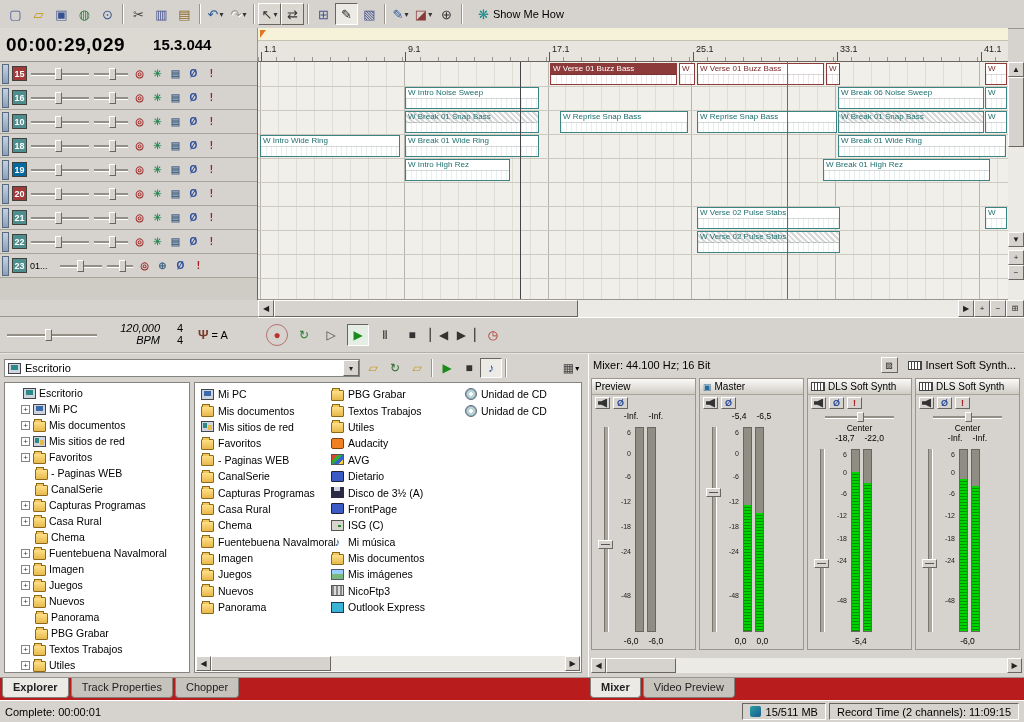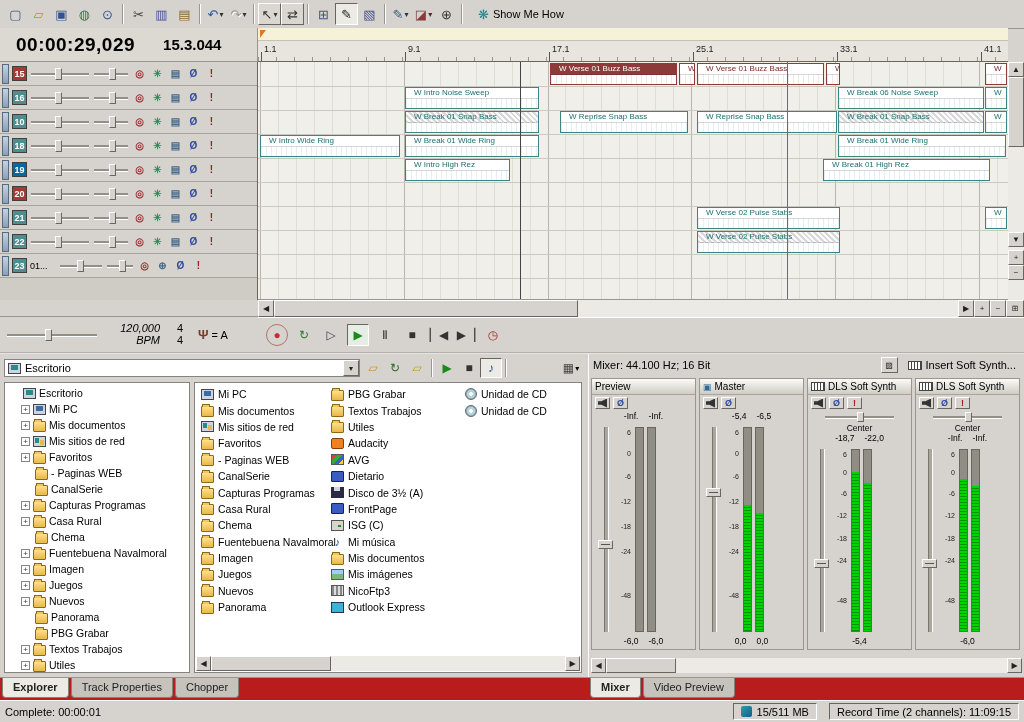--- a/index.html
+++ b/index.html
@@ -15,21 +15,21 @@
   .tbtn.framed{border-color:#fff #6a665f #6a665f #fff;background:#dad7d0;}
   .tbtn.pressed{border-color:#6a665f #fff #fff #6a665f;background:#eceae4;}
   .tbtn.disabled .glyph{color:#9a968f !important;text-shadow:1px 1px 0 #fff;}
   .tbtn .dd{font-size:8px;margin-left:1px;color:#333;}
   .tsep{width:0;height:20px;border-left:1px solid #9a968f;border-right:1px solid #fff;margin:0 3px;}
   .smh{display:flex;align-items:center;gap:4px;margin-left:6px;padding:2px 6px;}
   .smh-icon{color:#1a8a8a;font-size:13px;}
   
   .time-panel{position:absolute;top:28px;left:0;width:258px;height:34px;background:#dcd9d2;
               display:flex;align-items:center;border-bottom:1px solid #9a968f;border-right:1px solid #9a968f;box-sizing:border-box;}
-  .time-main{font-size:19px;font-weight:bold;margin-left:16px;letter-spacing:.5px;}
+  .time-main{font-size:19px;font-weight:bold;margin-left:6px;letter-spacing:.5px;}
   .time-pos{font-size:15px;font-weight:bold;margin-left:28px;}
   
   .marker-bar{position:absolute;top:28px;left:258px;width:750px;height:13px;background:#f6f2da;border-bottom:1px solid #c6c2b2;box-sizing:border-box;}
   .marker-flag{position:absolute;left:2px;top:2px;width:0;height:0;border-left:6px solid #e07820;border-right:6px solid transparent;border-bottom:8px solid transparent;}
   .ruler{position:absolute;top:41px;left:258px;width:750px;height:21px;background:#e8e5de;border-bottom:1px solid #6a665f;box-sizing:border-box;}
   .ruler::after{content:"";position:absolute;left:0;right:0;bottom:0;height:4px;
                 background:repeating-linear-gradient(90deg,#9a968f 0 1px,transparent 1px 17.97px);}
   .rmark{position:absolute;top:0;bottom:0;}
   .rmark .tickline{position:absolute;left:0;bottom:0;width:1px;height:9px;background:#555;}
   .rmark .rlabel{position:absolute;left:3px;top:3px;font-size:9px;color:#222;white-space:nowrap;}
@@ -43,21 +43,21 @@
   .hsl .groove{position:absolute;left:1px;right:1px;top:7px;height:2px;background:#948f86;border-bottom:1px solid #fff;}
   .hsl .thumb{position:absolute;top:2px;width:7px;height:12px;background:#d6d3ce;border:1px solid;border-color:#fff #6a665f #6a665f #fff;box-sizing:border-box;}
   .ticon{width:15px;text-align:center;font-size:10px;font-weight:bold;flex:none;}
   
   .timeline{position:absolute;top:62px;left:258px;width:750px;height:238px;background:#f1efe9;overflow:hidden;border-bottom:1px solid #9a968f;box-sizing:border-box;}
   .gv{position:absolute;top:0;bottom:0;width:1px;background:#e0ddd5;}
   .gv.heavy{background:#b8b5ad;}
   .gh{position:absolute;left:0;right:0;height:1px;background:#ccc9c1;}
   .cursorline{position:absolute;top:0;bottom:0;width:1px;background:#44444a;}
   .clip{position:absolute;height:22px;background:#fff;border:1px solid;box-sizing:border-box;overflow:hidden;}
-  .clip-title{height:10px;line-height:10px;font-size:8px;padding:0 8px;white-space:nowrap;overflow:hidden;background:#fff;border-bottom:1px solid rgba(0,0,0,.15);}
+  .clip-title{height:10px;line-height:10px;font-size:8px;padding:0 2px;white-space:nowrap;overflow:hidden;background:#fff;border-bottom:1px solid rgba(0,0,0,.15);}
   .clip.hatched .clip-title{background:repeating-linear-gradient(45deg,#d8d8d8 0 2px,#fafafa 2px 4px);}
   .clip-body{position:absolute;left:0;right:0;top:10px;bottom:0;}
   
   .sbtn{box-sizing:border-box;background:#d6d3ce;border:1px solid;border-color:#fff #6a665f #6a665f #fff;display:flex;align-items:center;justify-content:center;font-size:8px;color:#222;flex:none;}
   .vscroll{position:absolute;top:62px;left:1008px;width:16px;height:238px;background:#eceae4;}
   .vscroll .sbtn{width:16px;height:15px;position:absolute;left:0;}
   .vthumb-sb{position:absolute;left:0;width:16px;background:#d6d3ce;border:1px solid;border-color:#fff #6a665f #6a665f #fff;box-sizing:border-box;}
   .hscroll{position:absolute;top:300px;left:258px;width:766px;height:17px;background:#eceae4;display:flex;}
   .hscroll .sbtn{width:16px;height:17px;}
   .htrack{flex:1;position:relative;background:#eceae4;}
@@ -145,21 +145,21 @@
   .mfill{position:absolute;left:0;right:0;bottom:0;background:repeating-linear-gradient(180deg,#00d400 0 2px,#009400 2px 3px);}
   .mix-hscroll{position:absolute;left:2px;right:2px;bottom:4px;height:15px;background:#eceae4;display:flex;}
   .mix-hscroll .sbtn{width:15px;height:15px;}
   
   .tabsrow{position:absolute;top:677px;left:0;width:1024px;height:23px;background:#b91c1c;border-top:1px solid #9a968f;box-sizing:border-box;}
   .tabgroup{position:absolute;top:0;display:flex;}
   .tabgroup.left{left:2px;}
   .tabgroup.right{left:590px;}
   .tab{padding:3px 10px 4px;font-size:11px;border:1px solid #84807a;border-top:none;border-radius:0 0 4px 4px;background:#c6c3bc;margin-right:2px;color:#222;}
   .tab.active{background:#eceae4;font-weight:bold;}
-  .statusbar{position:absolute;top:700px;left:0;width:1024px;height:22px;background:#d6d3ce;border-top:1px solid #fff;display:flex;align-items:center;padding:0 5px;box-sizing:border-box;gap:12px;}
+  .statusbar{position:absolute;top:700px;left:0;width:1024px;height:22px;background:#d6d3ce;border-top:1px solid #fff;display:flex;align-items:center;padding:0 5px;box-sizing:border-box;gap:3px;}
   .scell{border:1px solid;border-color:#6a665f #fff #fff #6a665f;height:17px;display:flex;align-items:center;padding:0 7px;gap:5px;box-sizing:border-box;white-space:nowrap;}
   .scell.memory{margin-left:auto;}
   .res-icon{width:11px;height:11px;background:linear-gradient(135deg,#2aa0a0,#1a5a90);border-radius:2px;}
 </style>
 </head>
 <body>
 
 <div class="app">
 
   <div class="toolbar">

